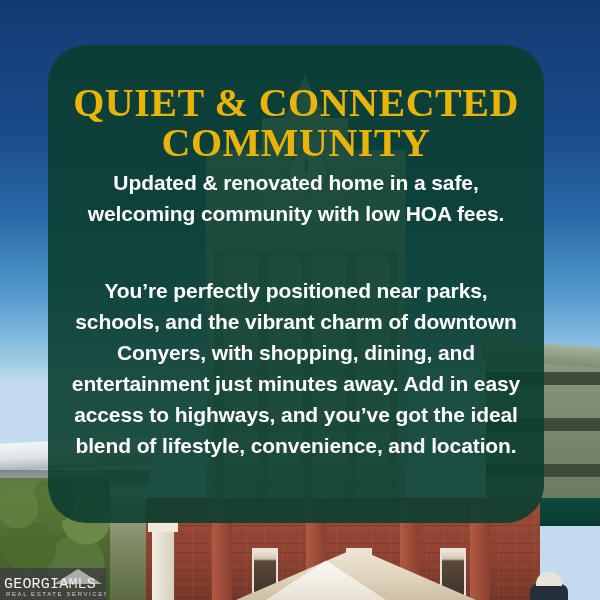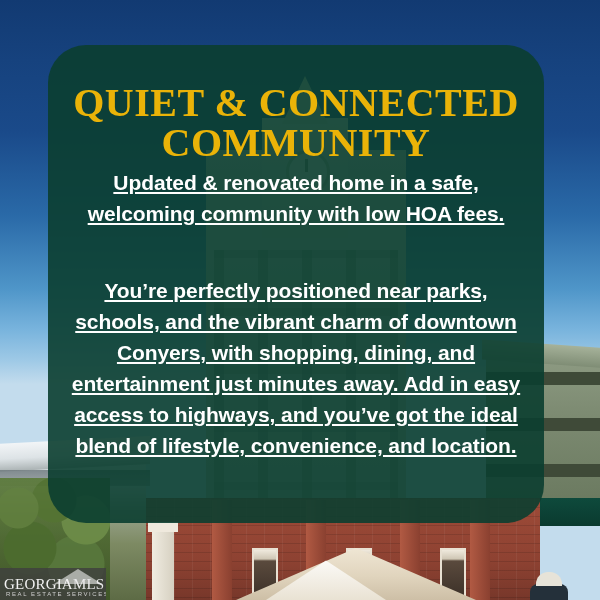--- a/index.html
+++ b/index.html
@@ -193,41 +193,40 @@
     text-align:center;
   }
   .para {
     color:#ffffff;
     font-family:"Liberation Sans", sans-serif;
     font-weight:700;
     font-size:21px;
     line-height:31px;
     letter-spacing:-0.1px;
     margin:0;
-    text-decoration:underline;
   }
   .para + .para { margin-top:46px; }
 
   
   .wm {
     position:absolute;
     left:0; top:568px;
     width:106px; height:32px;
     background:rgba(62,62,62,0.80);
     overflow:hidden;
   }
   .wm-peak{
     position:absolute; right:4px; top:1px; width:0;height:0;
     border-left:24px solid transparent;
     border-right:24px solid transparent;
     border-bottom:15px solid rgba(255,255,255,.55);
   }
   .wm-main{
     position:absolute; left:4px; top:8px;
-    font-family:Liberation Serif, serif;
+    font-family:Liberation Mono, monospace;
     font-size:15px; font-weight:400;
     color:#f2f2f2;
     letter-spacing:0.2px;
     white-space:nowrap;
   }
   .wm-main .mls{ color:#e9e9e9; font-weight:400; }
   .wm-sub{
     position:absolute; left:6px; top:23px;
     font-family:"Liberation Sans", sans-serif;
     font-size:6px; font-weight:400;

